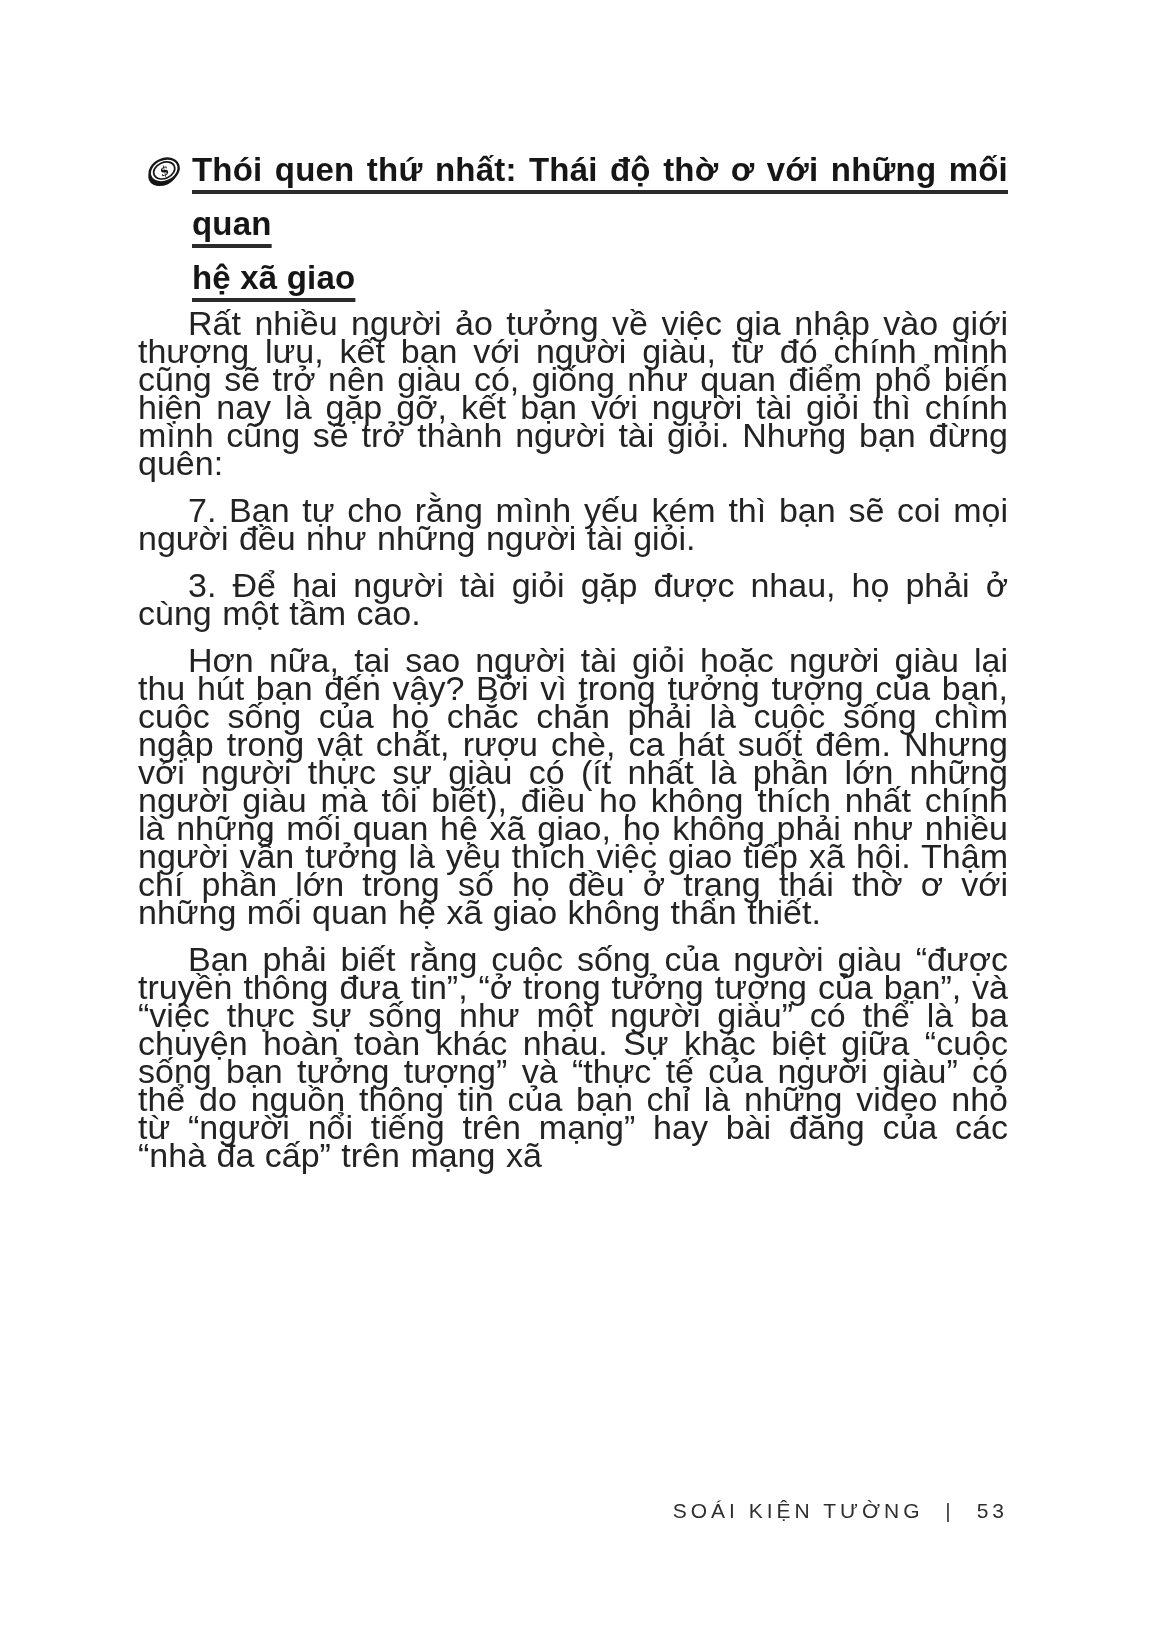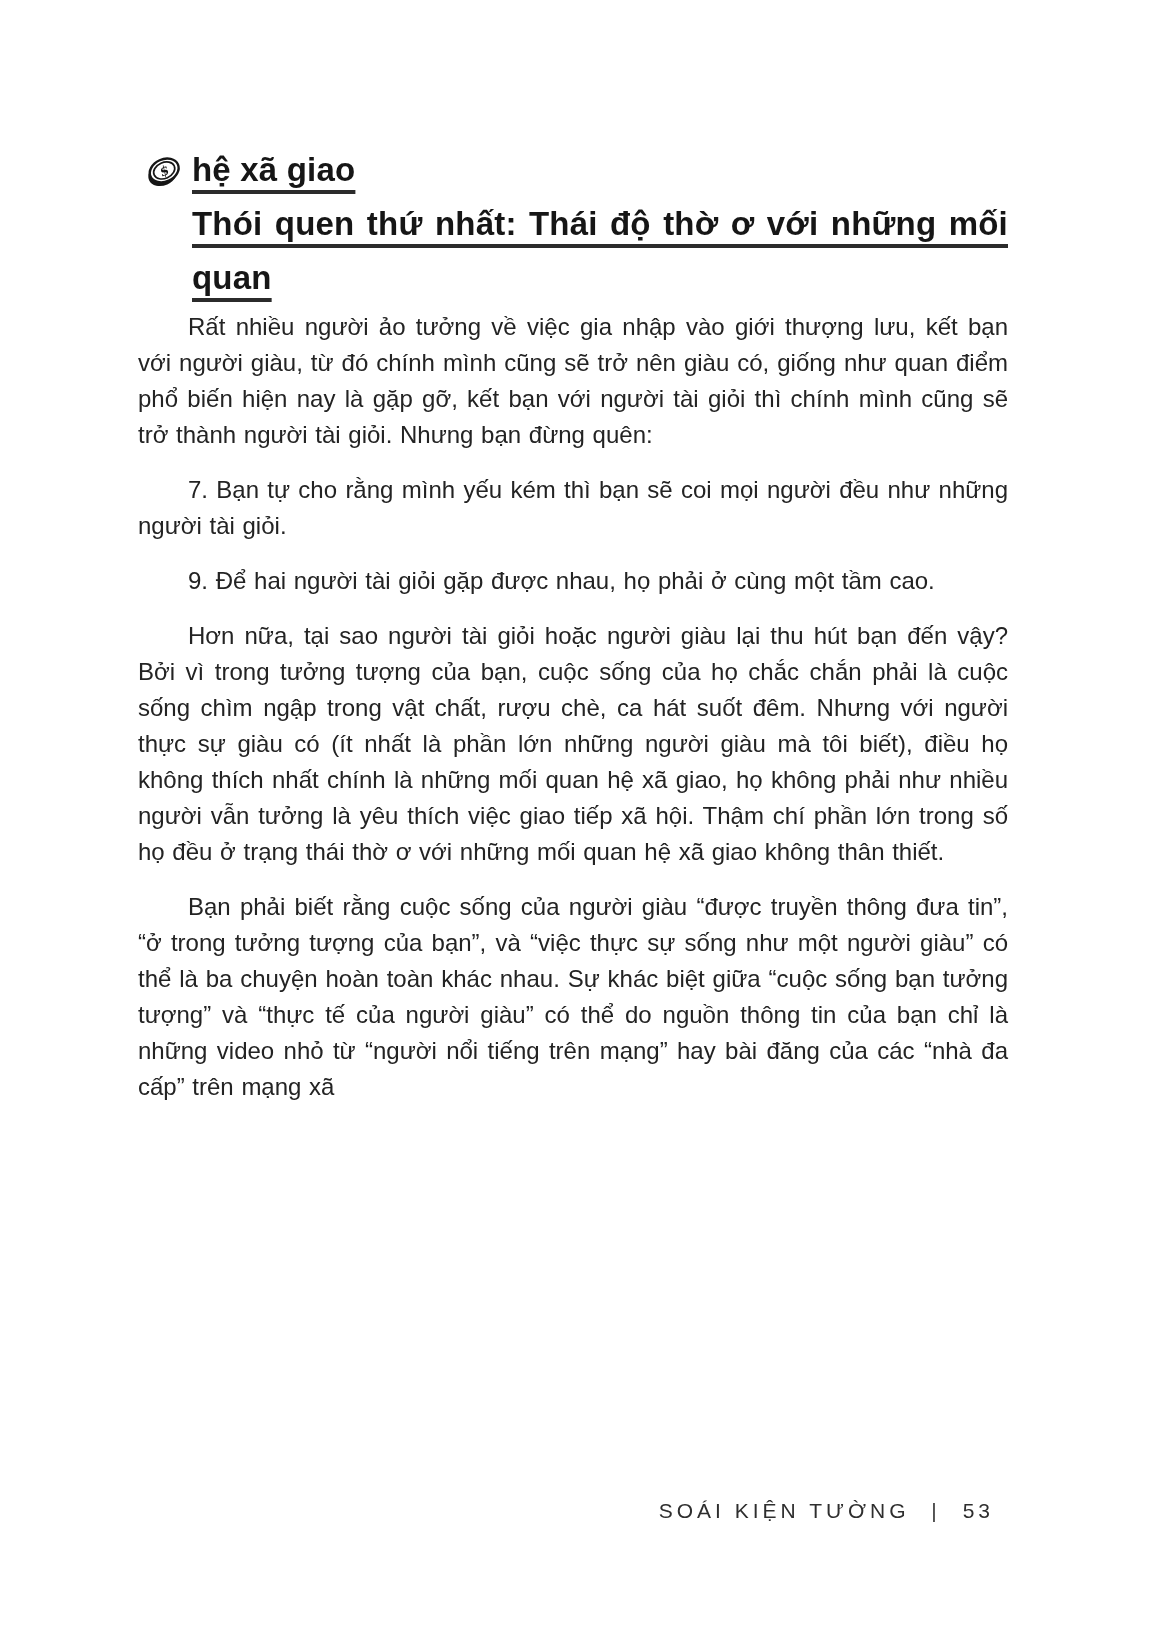--- a/index.html
+++ b/index.html
@@ -51,35 +51,35 @@
   .h-line.first {
     text-align: justify;
     text-align-last: justify;
   }
   
   .body {
     margin-top: 4px;
   }
   .para {
     margin: 19px 0 0 0;
-    font-size: 24px;
-    line-height: 36px;
+    font-size: 34px;
+    line-height: 28px;
     text-align: justify;
     text-justify: inter-word;
     text-indent: 50px;
     word-spacing: 1px;
   }
   .para.first {
     margin-top: 0;
   }
   
   .footer {
     position: absolute;
     top: 1499px;
-    right: 172px;
+    right: 158px;
     font-size: 21px;
     letter-spacing: 4px;
     color: #2e2e2e;
     white-space: nowrap;
   }
   .footer .sep {
     display: inline-block;
     margin: 0 12px;
     color: #3a3a3a;
   }
@@ -94,28 +94,28 @@
       <span class="coin">
         <svg width="40" height="42" viewBox="0 0 40 42" xmlns="http://www.w3.org/2000/svg">
           <g transform="rotate(-24 20 21)">
             <ellipse cx="17.6" cy="23.4" rx="15" ry="11.2" fill="#161616"></ellipse>
             <ellipse cx="20.4" cy="20.6" rx="15" ry="11.2" fill="#ffffff" stroke="#161616" stroke-width="2.4"></ellipse>
             <ellipse cx="20.4" cy="20.6" rx="11" ry="7.9" fill="none" stroke="#161616" stroke-width="1.7"></ellipse>
             <text x="20.4" y="25.4" text-anchor="middle" font-size="13" font-style="italic" font-weight="bold" fill="#161616" font-family="DejaVu Serif, serif">$</text>
           </g>
         </svg>
       </span>
+      <div class="h-line first">Thói quen thứ nhất: Thái độ thờ ơ với những mối quan</div>
       <div class="h-line">hệ xã giao</div>
-      <div class="h-line first">Thói quen thứ nhất: Thái độ thờ ơ với những mối quan</div>
     </header>
 
     <main class="body">
       <p class="para first">Rất nhiều người ảo tưởng về việc gia nhập vào giới thượng lưu, kết bạn với người giàu, từ đó chính mình cũng sẽ trở nên giàu có, giống như quan điểm phổ biến hiện nay là gặp gỡ, kết bạn với người tài giỏi thì chính mình cũng sẽ trở thành người tài giỏi. Nhưng bạn đừng quên:</p>
       <p class="para">7. Bạn tự cho rằng mình yếu kém thì bạn sẽ coi mọi người đều như những người tài giỏi.</p>
-      <p class="para">9. Để hai người tài giỏi gặp được nhau, họ phải ở cùng một tầm cao.</p>
+      <p class="para">3. Để hai người tài giỏi gặp được nhau, họ phải ở cùng một tầm cao.</p>
       <p class="para">Hơn nữa, tại sao người tài giỏi hoặc người giàu lại thu hút bạn đến vậy? Bởi vì trong tưởng tượng của bạn, cuộc sống của họ chắc chắn phải là cuộc sống chìm ngập trong vật chất, rượu chè, ca hát suốt đêm. Nhưng với người thực sự giàu có (ít nhất là phần lớn những người giàu mà tôi biết), điều họ không thích nhất chính là những mối quan hệ xã giao, họ không phải như nhiều người vẫn tưởng là yêu thích việc giao tiếp xã hội. Thậm chí phần lớn trong số họ đều ở trạng thái thờ ơ với những mối quan hệ xã giao không thân thiết.</p>
       <p class="para">Bạn phải biết rằng cuộc sống của người giàu “được truyền thông đưa tin”, “ở trong tưởng tượng của bạn”, và “việc thực sự sống như một người giàu” có thể là ba chuyện hoàn toàn khác nhau. Sự khác biệt giữa “cuộc sống bạn tưởng tượng” và “thực tế của người giàu” có thể do nguồn thông tin của bạn chỉ là những video nhỏ từ “người nổi tiếng trên mạng” hay bài đăng của các “nhà đa cấp” trên mạng xã</p>
     </main>
 
   </div>
 
   <footer class="footer">
     <span>SOÁI KIỆN TƯỜNG</span>
     <span class="sep">|</span>
     <span>53</span>

